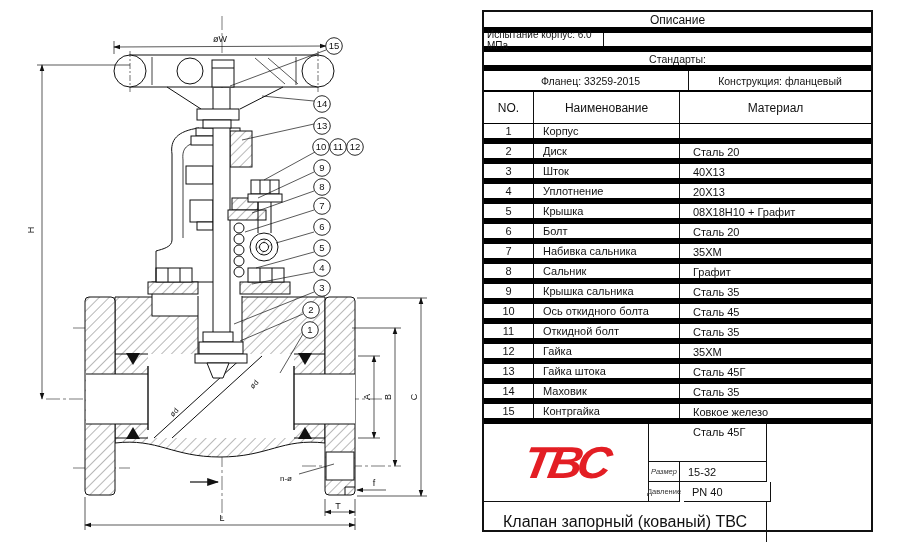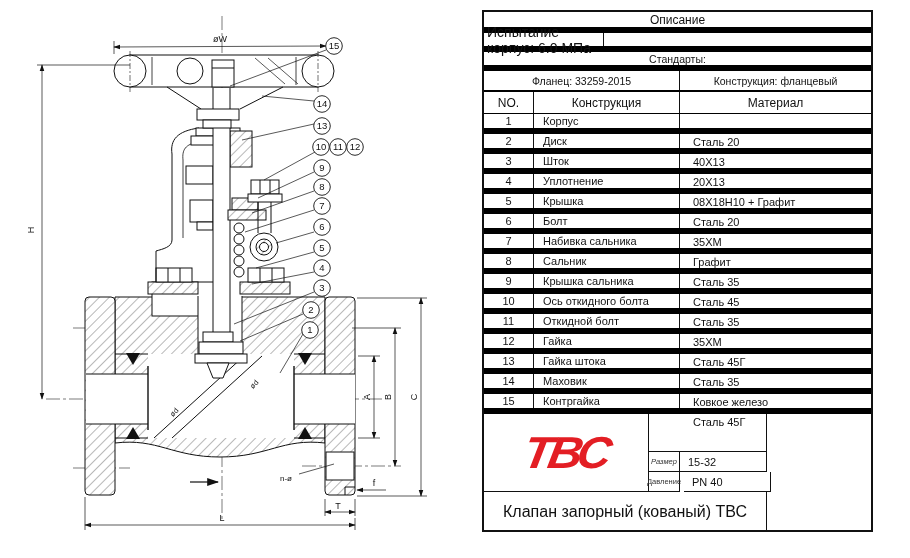--- a/index.html
+++ b/index.html
@@ -7,24 +7,24 @@
         font-family:"Liberation Sans", sans-serif;color:#111;}
   svg text{font-family:"Liberation Sans", sans-serif;}
   
   .tbl{position:absolute;left:482px;top:10px;width:391px;height:522px;
        border:2px solid #111;box-sizing:border-box;font-size:11px;}
   .row{position:relative;box-sizing:border-box;border-bottom:6px solid #000000;display:flex;}
   .cell{box-sizing:border-box;height:100%;display:flex;align-items:center;}
   .cc{justify-content:center;text-align:center;}
   .br{border-right:1px solid #111;}
   .r-desc{height:21px;font-size:12px;}
-  .r-test{height:19px;font-size:14px;flex-direction:column;}
+  .r-test{height:19px;font-size:10px;flex-direction:column;}
   .r-std{height:19px;font-size:10.5px;}
-  .r-fl{height:21px;font-size:10.5px;border-bottom-width:2px;}
-  .r-head{height:22px;font-size:12px;border-bottom-width:1px;}
+  .r-fl{height:21px;font-size:10.5px;border-bottom-width:2px;padding-left:9px;}
+  .r-head{height:32px;font-size:12px;border-bottom-width:1px;}
   .r-item{height:20px;}
   .c-no{width:50px;}
   .c-name{width:146px;padding-left:9px;}
   .c-mat{flex:1;padding-left:13px;margin-top:21px;}
   .bottom{position:relative;height:118px;box-sizing:border-box;}
   .abs{position:absolute;box-sizing:border-box;}
   .logo-cell{left:0;top:0;width:165px;height:78px;border-right:1px solid #111;border-bottom:1px solid #111;
              display:flex;align-items:center;justify-content:center;}
   .logo{font-size:44px;font-weight:900;font-style:italic;color:#e31e24;
         transform:skewX(-10deg) scale(1.08,1.02);letter-spacing:-4px;line-height:1;}
@@ -294,21 +294,21 @@
     </div>
     <div class="row r-std">
       <div class="cell cc" style="flex:1">Стандарты:</div>
     </div>
     <div class="row r-fl">
       <div class="cell cc br" style="width:196px">Фланец: 33259-2015</div>
       <div class="cell cc" style="flex:1">Конструкция: фланцевый</div>
     </div>
     <div class="row r-head">
       <div class="cell cc br c-no">NO.</div>
-      <div class="cell cc br" style="width:146px">Конструкция</div>
+      <div class="cell cc br" style="width:146px">Наименование</div>
       <div class="cell cc" style="flex:1">Материал</div>
     </div>
 
     <div class="row r-item">
         <div class="cell cc br c-no">1</div>
         <div class="cell br c-name">Корпус</div>
         <div class="cell c-mat">Сталь 20</div>
       </div>
     <div class="row r-item">
         <div class="cell cc br c-no">2</div>

